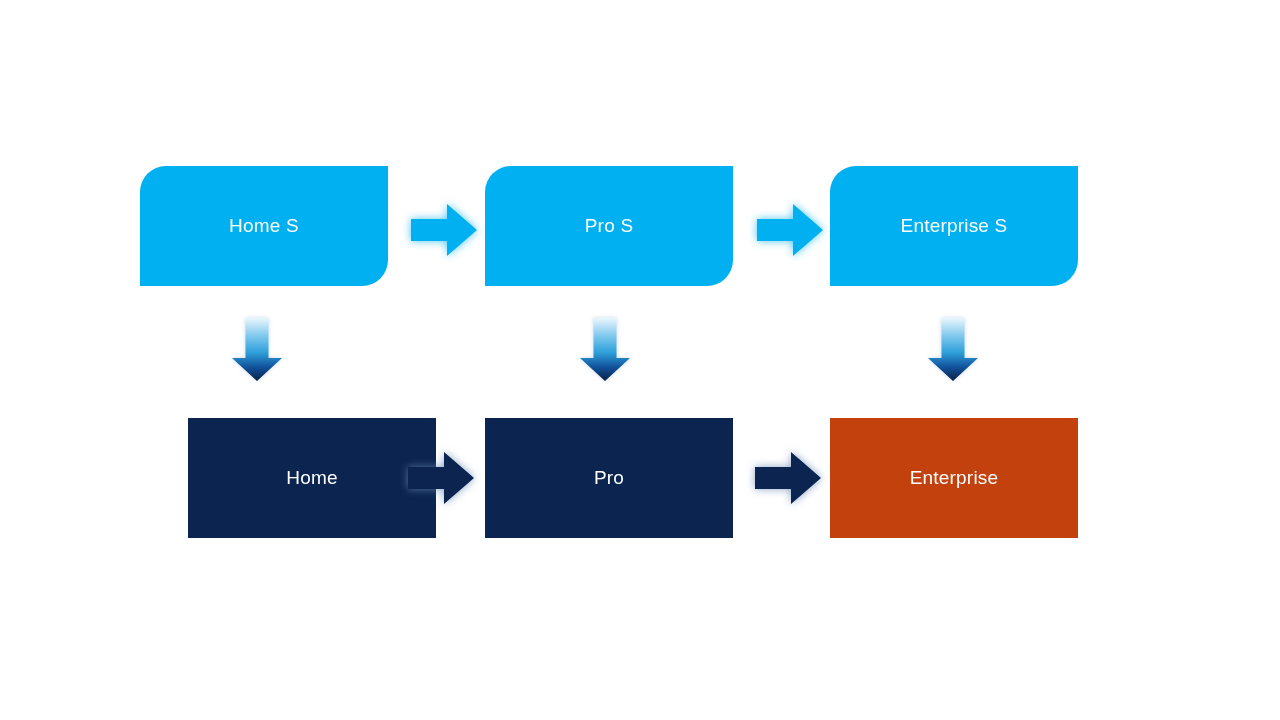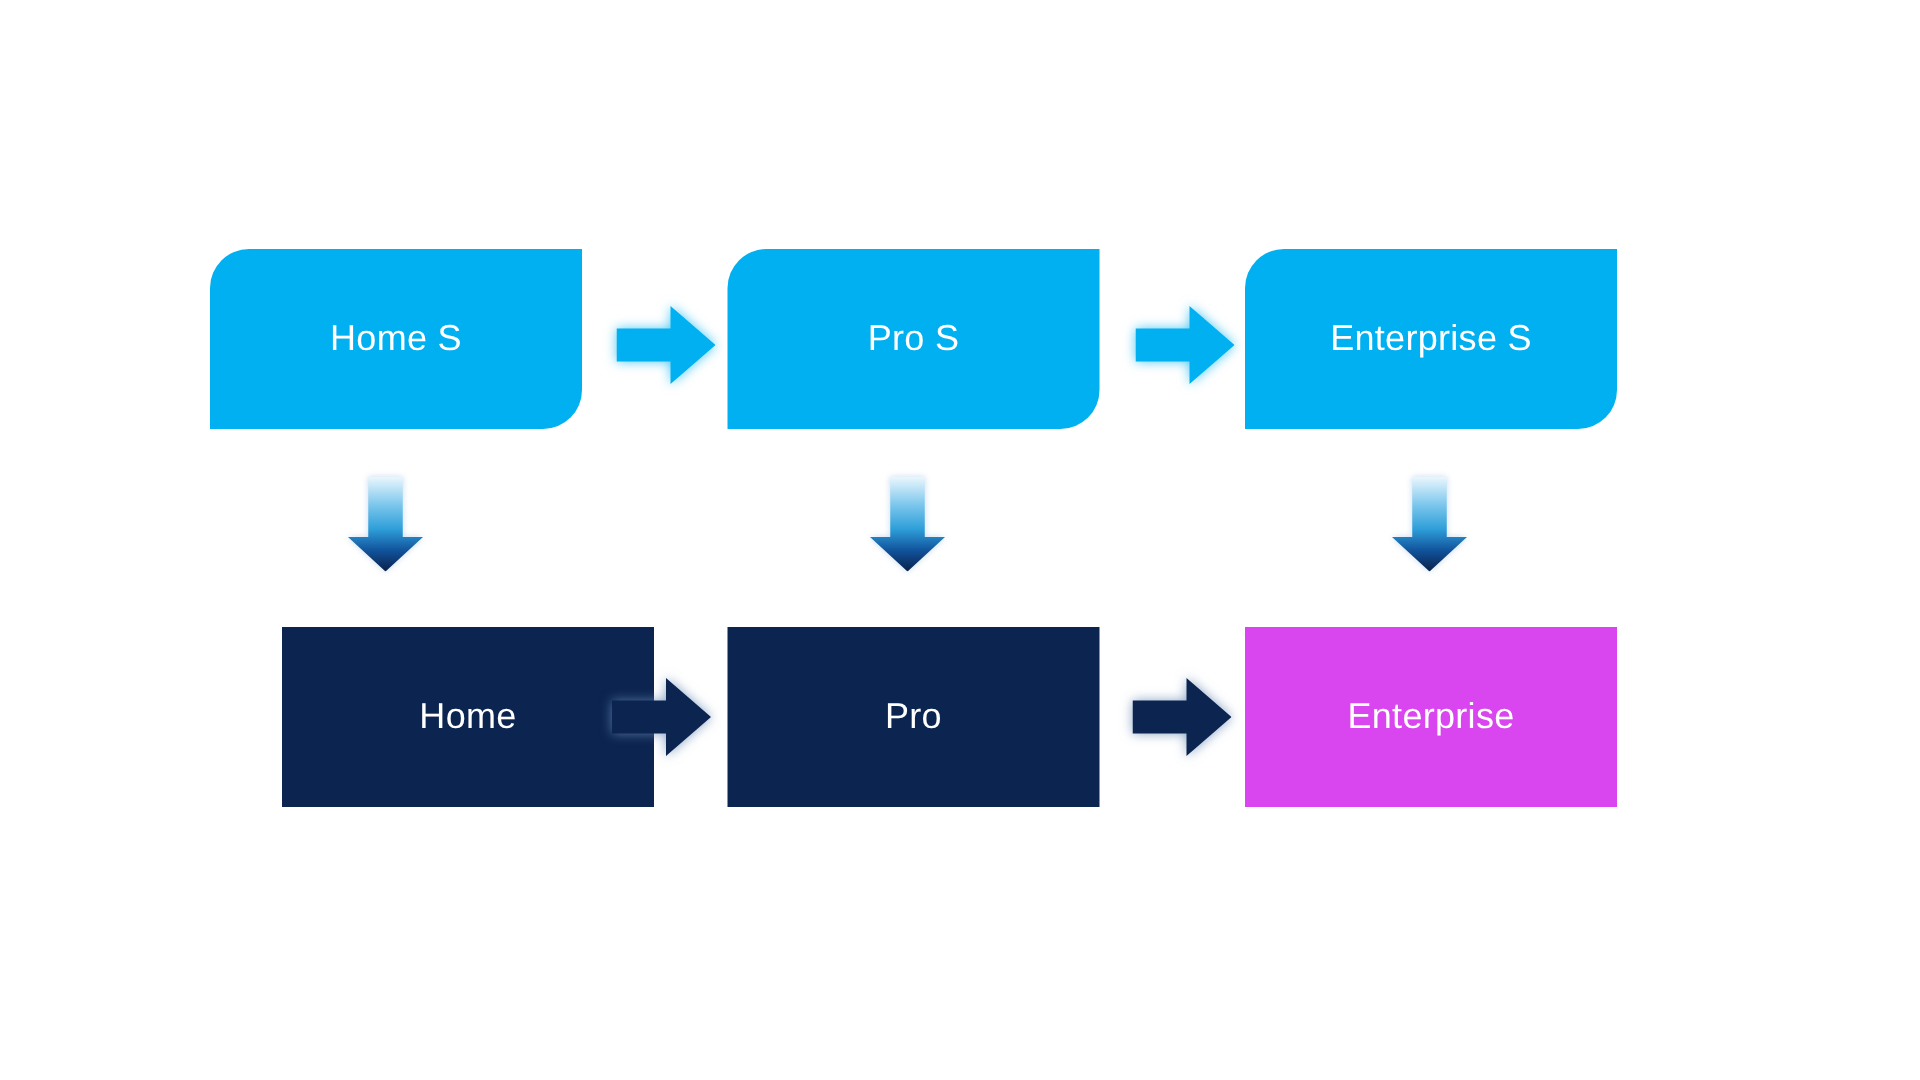--- a/index.html
+++ b/index.html
@@ -12,21 +12,21 @@
     overflow: hidden;
     font-family: "Liberation Sans", "DejaVu Sans", sans-serif;
   }
   .node {
     position: absolute;
     width: 248px;
     height: 120px;
     display: flex;
     align-items: center;
     justify-content: center;
-    font-size: 24px;
+    font-size: 19px;
     letter-spacing: 0.2px;
   }
   .node.row-top { border-radius: 26px 0 26px 0; }
   .node.row-bottom { border-radius: 0; }
   .c0 { left: 140px; }
   .c1 { left: 485px; }
   .c2 { left: 830px; }
   .row-top { top: 166px; }
   .row-bottom { top: 418px; }
   .arrow { position: absolute; display: block; }
@@ -48,21 +48,21 @@
   <div class="node row-top c1" style="background-color: rgb(0, 176, 240);">
     <span style="color: rgb(255, 255, 255);">Pro S</span>
   </div>
 
   <div class="node row-bottom c0" style="background-color: rgb(11, 36, 80); margin-left: 48px;">
     <span style="color: rgb(255, 255, 255);">Home</span>
   </div>
   <div class="node row-bottom c1" style="background-color: rgb(11, 36, 80);">
     <span style="color: rgb(255, 255, 255);">Pro</span>
   </div>
-  <div class="node row-bottom c2" style="background-color: #d946ef; align-items: center;">
+  <div class="node row-bottom c2" style="background-color: #c2410c; align-items: center;">
     <span style="color: rgb(255, 255, 255);">Enterprise</span>
   </div>
 
   <svg class="arrow arrow-right-top" style="left:411px; top:204px" width="66" height="52" viewBox="0 0 66 52">
     <polygon points="0,15 36,15 36,0 66,26 36,52 36,37 0,37" fill="#00B0F0"></polygon>
   </svg>
   <svg class="arrow arrow-right-top" style="left:757px; top:204px" width="66" height="52" viewBox="0 0 66 52">
     <polygon points="0,15 36,15 36,0 66,26 36,52 36,37 0,37" fill="#00B0F0"></polygon>
   </svg>
 

